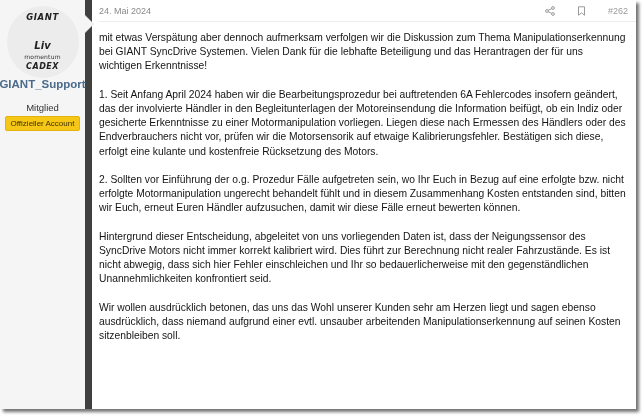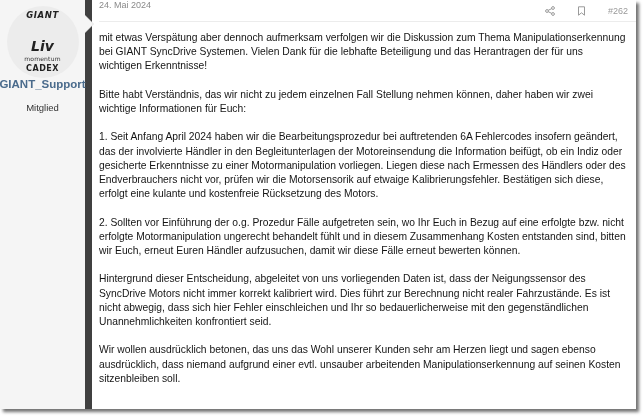--- a/index.html
+++ b/index.html
@@ -19,23 +19,23 @@
       padding-top: 6px;
       position: relative;
     }
     .avatar {
       width: 72px; height: 72px; border-radius: 50%;
       background: #ececec;
       display: flex; flex-direction: column; align-items: center; justify-content: center;
       line-height: 1;
     }
     .avatar .l1 { font-family: "DejaVu Sans", sans-serif; font-weight: bold; font-style: italic; font-size: 8.5px; letter-spacing: 0.6px; color: #222; }
-    .avatar .l2 { font-family: "DejaVu Sans", sans-serif; font-weight: bold; font-style: italic; font-size: 14px; color: #222; margin-top: 20px; }
+    .avatar .l2 { font-family: "DejaVu Sans", sans-serif; font-weight: bold; font-style: italic; font-size: 10px; color: #222; margin-top: 20px; }
     .avatar .l3 { font-family: "DejaVu Sans", sans-serif; font-size: 6px; color: #333; margin-top: 3px; letter-spacing: 0.2px; }
-    .avatar .l4 { font-family: "DejaVu Sans", sans-serif; font-weight: bold; font-size: 8px; color: #222; margin-top: 3px; letter-spacing: 0.5px; }
+    .avatar .l4 { font-family: "DejaVu Sans", sans-serif; font-weight: bold; font-style: italic; font-size: 8px; color: #222; margin-top: 3px; letter-spacing: 0.5px; }
     .username { font-size: 11.5px; font-weight: bold; color: #4a6b8c; }
     .usertitle { font-size: 9.5px; color: #333; margin-top: 12px; }
     .badge {
       margin-top: 3px; background: #f6c716; color: #3b3200; font-size: 8px;
       padding: 2px 5px; border-radius: 2px; border: 1px solid #e0b30d;
       white-space: nowrap;
     }
     .arrow {
       position: absolute; right: -8px; top: 16px; width: 0; height: 0;
       border-top: 8px solid transparent; border-bottom: 8px solid transparent;
@@ -43,21 +43,21 @@
       z-index: 2;
     }
     .arrow-border {
       position: absolute; right: -9px; top: 15px; width: 0; height: 0;
       border-top: 9px solid transparent; border-bottom: 9px solid transparent;
       border-left: 9px solid #e4e4e4;
       z-index: 1;
     }
     .main { flex: 1; position: relative; padding: 0 0 0 7px; }
     .post-header {
-      height: 22px; display: flex; justify-content: space-between;
+      height: 22px; display: flex; align-items: center; justify-content: space-between;
       border-bottom: 1px solid #ececec; padding-right: 8px;
     }
     .post-date { font-size: 9px; color: #8a8a8a; }
     .post-actions { display: flex; align-items: center; gap: 22px; color: #9a9a9a; font-size: 9px; }
     .post-actions svg { display: block; }
     .post-body { padding: 9px 10px 0 0; font-size: 10.3px; line-height: 14.2px; color: #141414; }
     .post-body p { margin-bottom: 14.2px; }
   </style>
 </head>
 <body>
@@ -65,20 +65,21 @@
 <div class="frame">
   <div class="user-panel">
     <div class="avatar">
       <span class="l1">GIANT</span>
       <span class="l2">Liv</span>
       <span class="l3">momentum</span>
       <span class="l4">CADEX</span>
     </div>
     <div class="username">GIANT_Support</div>
     <div class="usertitle">Mitglied</div>
+    <div class="badge">Offizieller Account</div>
     <div class="arrow-border"></div>
     <div class="arrow"></div>
   </div>
 
   <div class="main">
     <div class="post-header">
       <span class="post-date">24. Mai 2024</span>
       <div class="post-actions">
         <span>
           <svg width="10" height="10" viewBox="0 0 10 10">
@@ -92,20 +93,19 @@
         <span>
           <svg width="9" height="10" viewBox="0 0 9 10">
             <path d="M1.5 0.8 H7.5 V9.2 L4.5 6.8 L1.5 9.2 Z" fill="none" stroke="#9a9a9a" stroke-width="1"></path>
           </svg>
         </span>
         <span>#262</span>
       </div>
     </div>
     <div class="post-body">
       <p>mit etwas Verspätung aber dennoch aufmerksam verfolgen wir die Diskussion zum Thema Manipulationserkennung bei GIANT SyncDrive Systemen. Vielen Dank für die lebhafte Beteiligung und das Herantragen der für uns wichtigen Erkenntnisse!</p>
-      <p>Bitte habt Verständnis, das wir nicht zu jedem einzelnen Fall Stellung nehmen können, daher haben wir zwei wichtige Informationen für Euch:</p>
       <p>1. Seit Anfang April 2024 haben wir die Bearbeitungsprozedur bei auftretenden 6A Fehlercodes insofern geändert, das der involvierte Händler in den Begleitunterlagen der Motoreinsendung die Information beifügt, ob ein Indiz oder gesicherte Erkenntnisse zu einer Motormanipulation vorliegen. Liegen diese nach Ermessen des Händlers oder des Endverbrauchers nicht vor, prüfen wir die Motorsensorik auf etwaige Kalibrierungsfehler. Bestätigen sich diese, erfolgt eine kulante und kostenfreie Rücksetzung des Motors.</p>
       <p>2. Sollten vor Einführung der o.g. Prozedur Fälle aufgetreten sein, wo Ihr Euch in Bezug auf eine erfolgte bzw. nicht erfolgte Motormanipulation ungerecht behandelt fühlt und in diesem Zusammenhang Kosten entstanden sind, bitten wir Euch, erneut Euren Händler aufzusuchen, damit wir diese Fälle erneut bewerten können.</p>
       <p>Hintergrund dieser Entscheidung, abgeleitet von uns vorliegenden Daten ist, dass der Neigungssensor des SyncDrive Motors nicht immer korrekt kalibriert wird. Dies führt zur Berechnung nicht realer Fahrzustände. Es ist nicht abwegig, dass sich hier Fehler einschleichen und Ihr so bedauerlicherweise mit den gegenständlichen Unannehmlichkeiten konfrontiert seid.</p>
       <p>Wir wollen ausdrücklich betonen, das uns das Wohl unserer Kunden sehr am Herzen liegt und sagen ebenso ausdrücklich, dass niemand aufgrund einer evtl. unsauber arbeitenden Manipulationserkennung auf seinen Kosten sitzenbleiben soll.</p>
     </div>
   </div>
 </div>
 
 </body></html>

